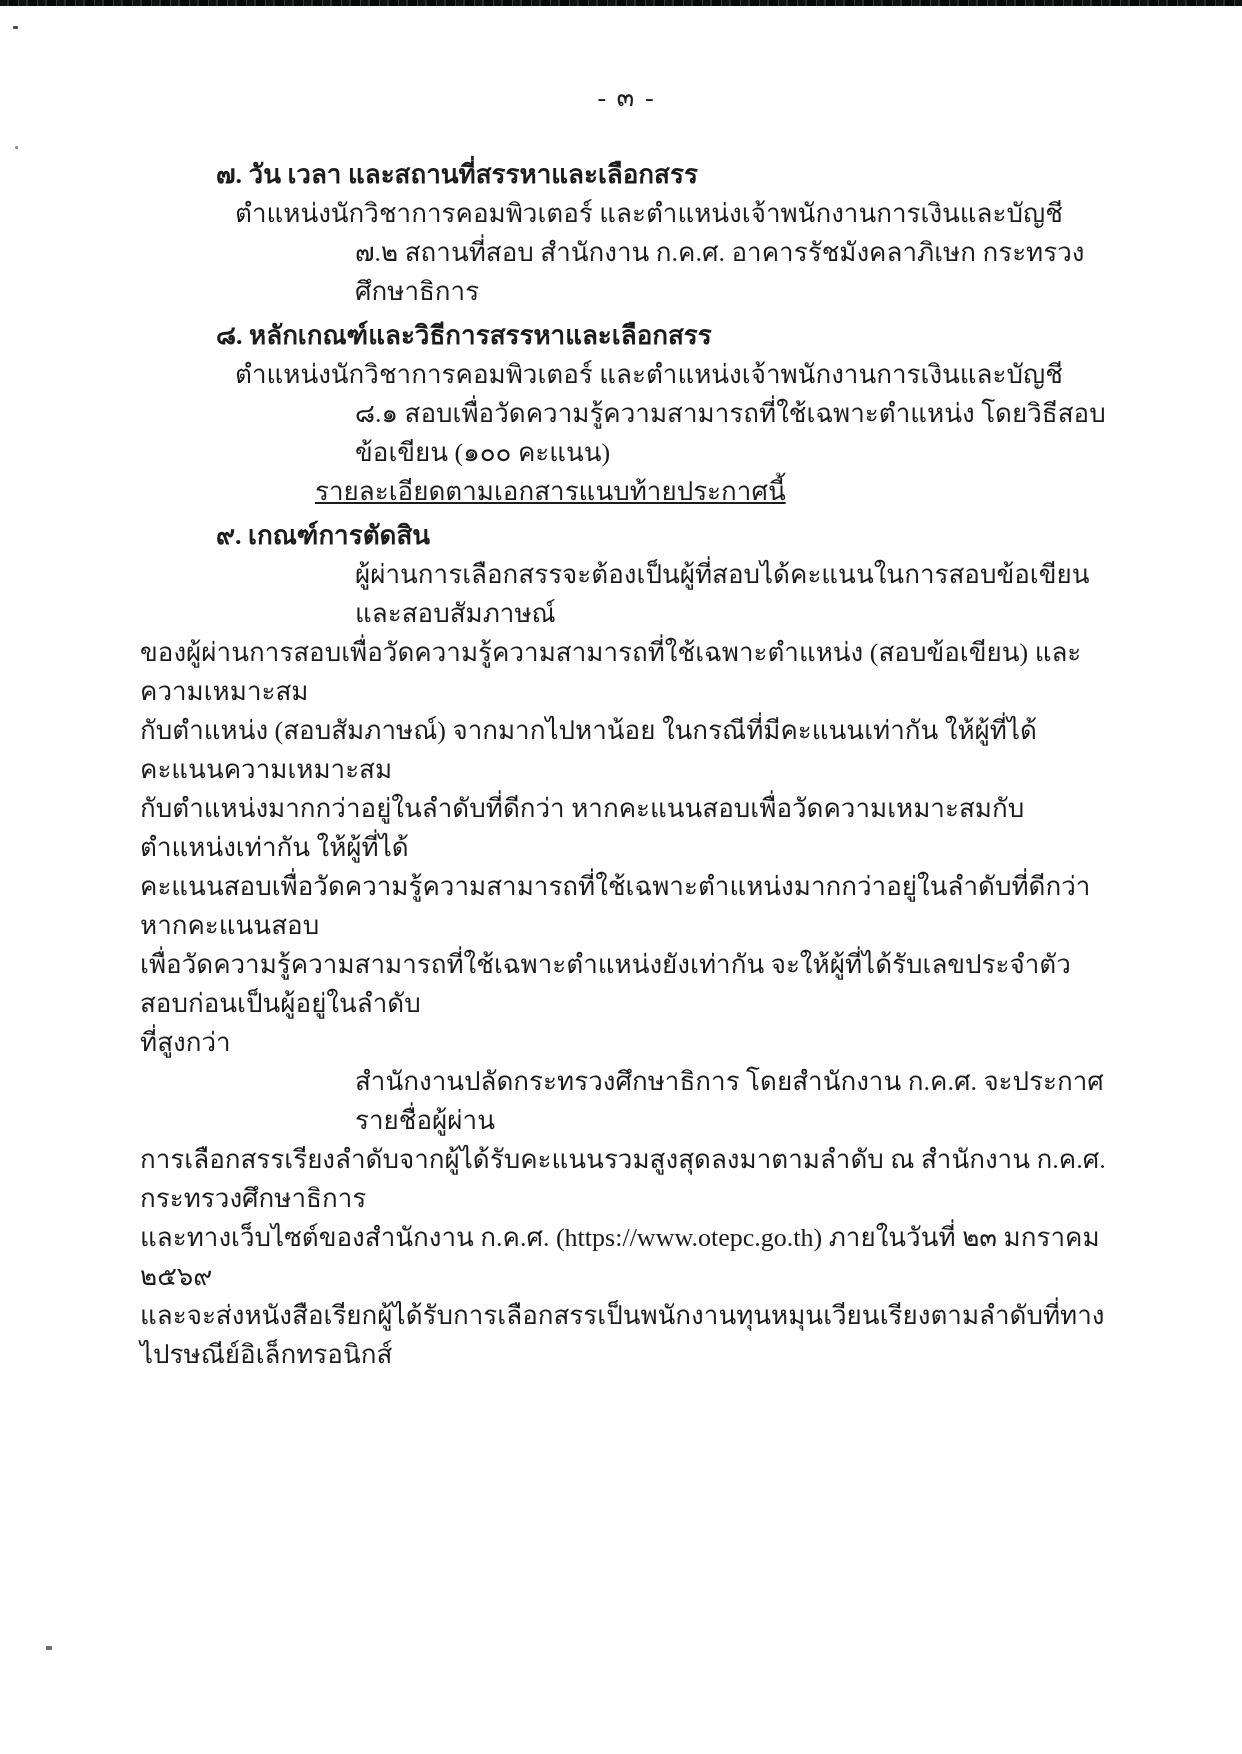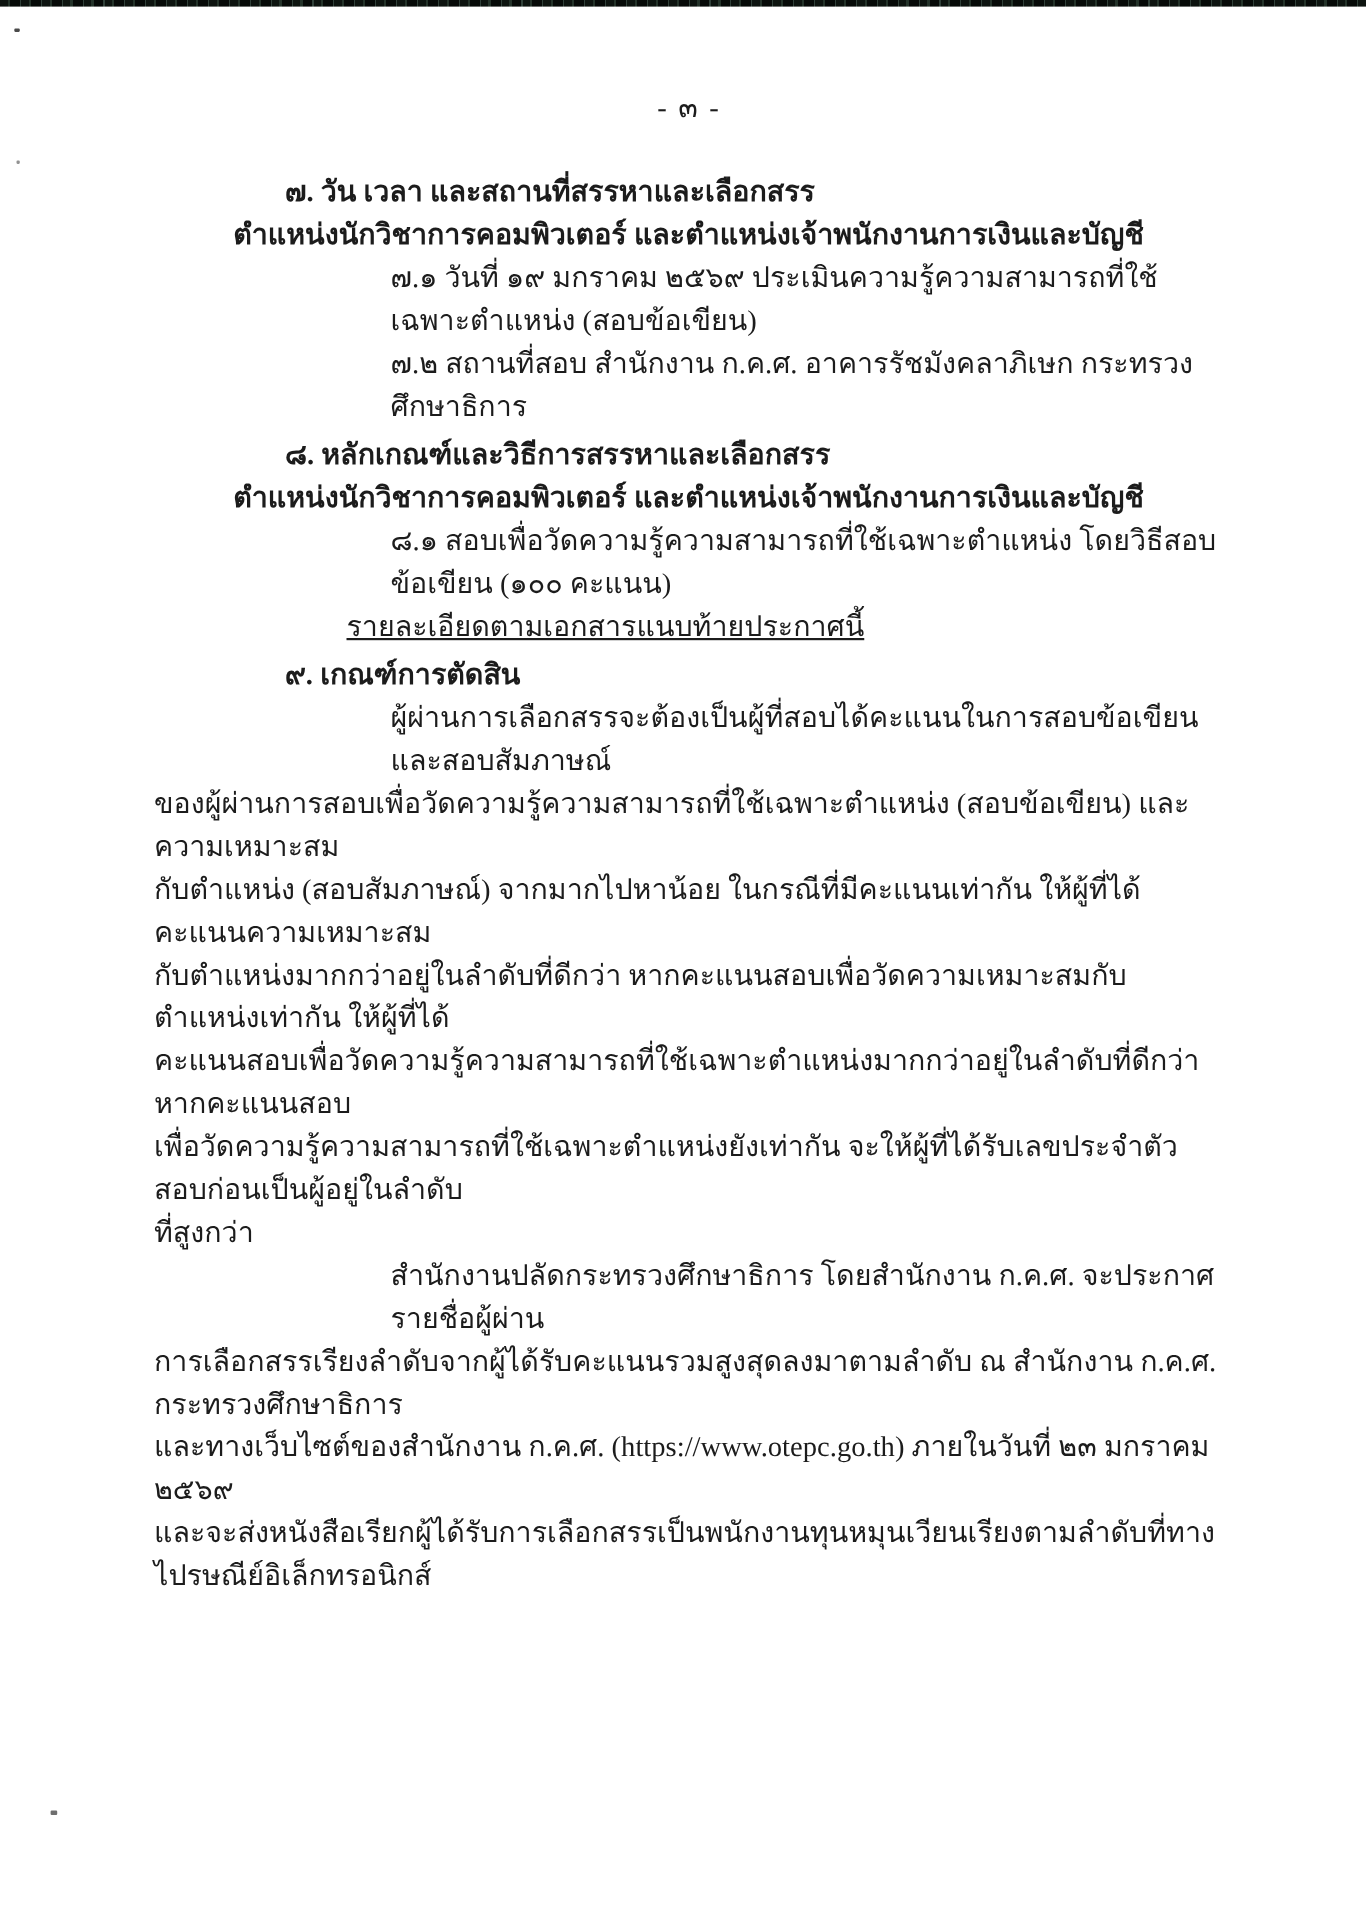--- a/index.html
+++ b/index.html
@@ -26,41 +26,40 @@
 
   .doc {
     position: absolute;
     left: 140px; top: 78px;
     width: 973px;              
     font-size: 26px;
     line-height: 39px;
   }
   .ln { display: block; }
   .pageno { text-align: center; margin-bottom: 38px; letter-spacing: 2px; }
-  .h1 { margin-left: 119px; font-weight: bold; }  
-  .h2 { margin-left: 72px; font-weight: bold; }  
+  .h1 { margin-left: 76px; font-weight: bold; }  
+  .h2 { margin-left: 95px; font-weight: normal; }  
   .i1 { margin-left: 215px; }                     
   .p2 { margin-left: 175px; text-decoration: underline; }                     
   .mt { margin-top: 5px; }
 </style>
 </head>
 <body>
 
 <div class="scan-edge-top"></div>
 <div class="speck s1"></div>
 <div class="speck s2"></div>
 <div class="speck s3"></div>
 
 <div class="doc">
 
   <span class="ln pageno">- ๓ -</span>
 
   <span class="ln h1">๗. วัน เวลา และสถานที่สรรหาและเลือกสรร</span>
   <span class="ln h2">ตำแหน่งนักวิชาการคอมพิวเตอร์ และตำแหน่งเจ้าพนักงานการเงินและบัญชี</span>
-  <span class="ln i1">๗.๑ วันที่ ๑๙ มกราคม ๒๕๖๙ ประเมินความรู้ความสามารถที่ใช้เฉพาะตำแหน่ง (สอบข้อเขียน)</span>
   <span class="ln i1">๗.๒ สถานที่สอบ สำนักงาน ก.ค.ศ. อาคารรัชมังคลาภิเษก กระทรวงศึกษาธิการ</span>
 
   <span class="ln h1 mt">๘. หลักเกณฑ์และวิธีการสรรหาและเลือกสรร</span>
   <span class="ln h2">ตำแหน่งนักวิชาการคอมพิวเตอร์ และตำแหน่งเจ้าพนักงานการเงินและบัญชี</span>
   <span class="ln i1">๘.๑ สอบเพื่อวัดความรู้ความสามารถที่ใช้เฉพาะตำแหน่ง โดยวิธีสอบข้อเขียน (๑๐๐ คะแนน)</span>
   <span class="ln p2">รายละเอียดตามเอกสารแนบท้ายประกาศนี้</span>
 
   <span class="ln h1 mt">๙. เกณฑ์การตัดสิน</span>
   <span class="ln i1">ผู้ผ่านการเลือกสรรจะต้องเป็นผู้ที่สอบได้คะแนนในการสอบข้อเขียนและสอบสัมภาษณ์</span>
   <span class="ln">ของผู้ผ่านการสอบเพื่อวัดความรู้ความสามารถที่ใช้เฉพาะตำแหน่ง (สอบข้อเขียน) และความเหมาะสม</span>

